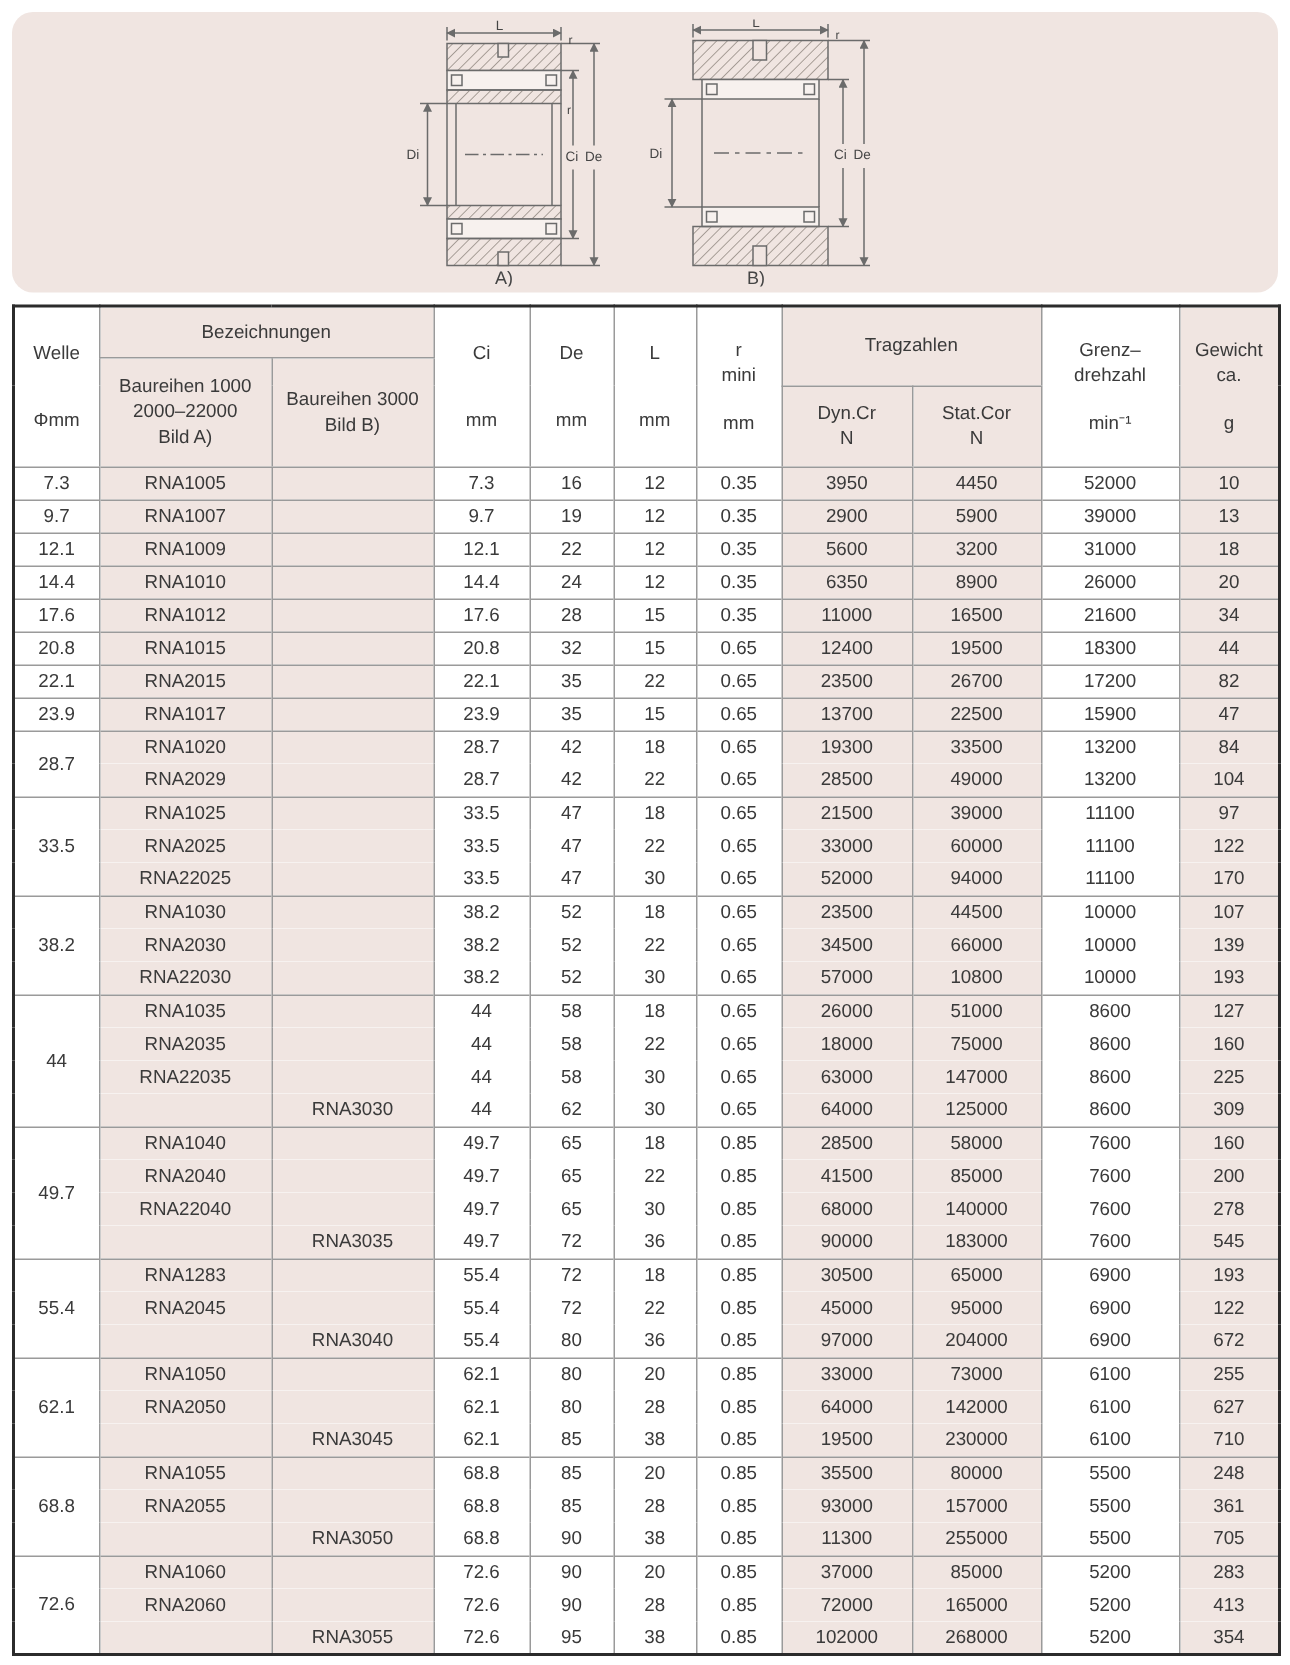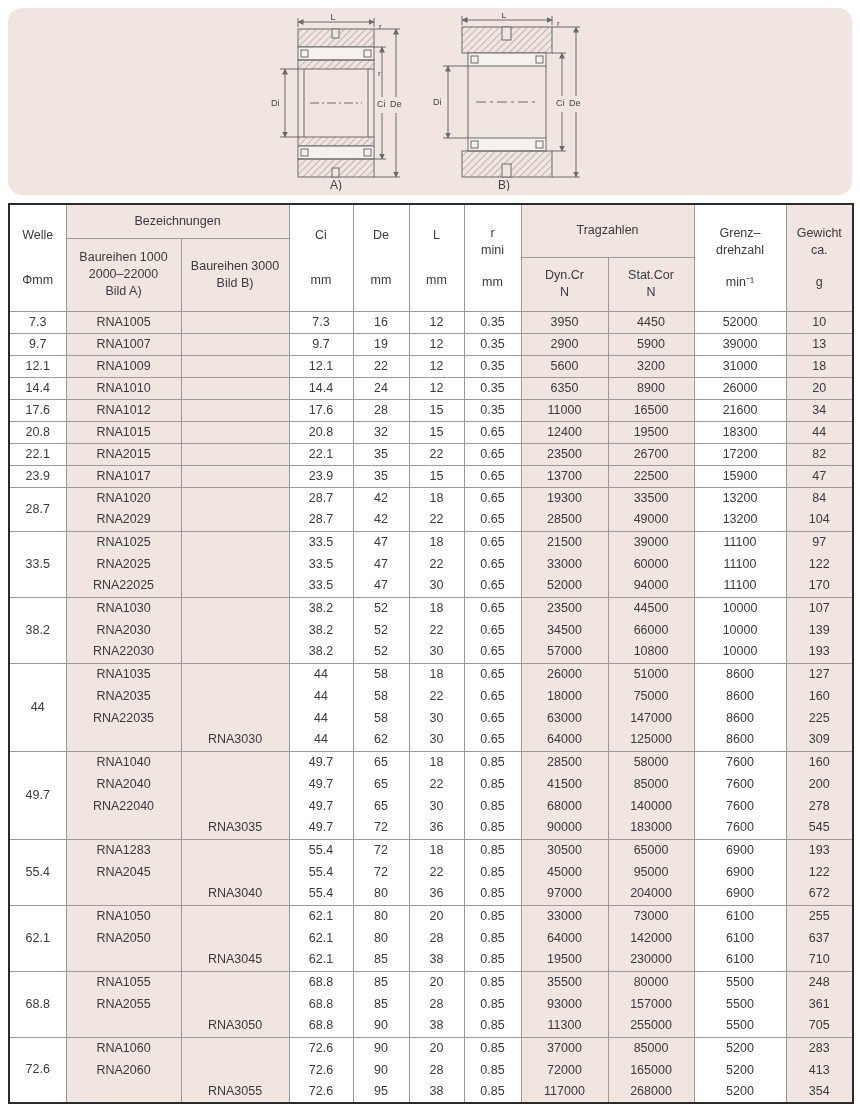--- a/index.html
+++ b/index.html
@@ -597,21 +597,21 @@
         <tr>
           <td class="cell-des pink"><span class="des-p">RNA</span><span class="des-n">2050</span></td>
           <td class="cell-des pink"></td>
           <td>62.1</td>
           <td>80</td>
           <td>28</td>
           <td>0.85</td>
           <td class="pink">64000</td>
           <td class="pink">142000</td>
           <td>6100</td>
-          <td class="pink">637</td>
+          <td class="pink">627</td>
         </tr>
         <tr>
           <td class="cell-des pink"></td>
           <td class="cell-des pink"><span class="des-p">RNA</span><span class="des-n">3045</span></td>
           <td>62.1</td>
           <td>85</td>
           <td>38</td>
           <td>0.85</td>
           <td class="pink">19500</td>
           <td class="pink">230000</td>
@@ -680,20 +680,20 @@
           <td>5200</td>
           <td class="pink">413</td>
         </tr>
         <tr>
           <td class="cell-des pink"></td>
           <td class="cell-des pink"><span class="des-p">RNA</span><span class="des-n">3055</span></td>
           <td>72.6</td>
           <td>95</td>
           <td>38</td>
           <td>0.85</td>
-          <td class="pink">117000</td>
+          <td class="pink">102000</td>
           <td class="pink">268000</td>
           <td>5200</td>
           <td class="pink">354</td>
         </tr>
       </tbody>
   </table>
 </div>
 
 </body></html>

